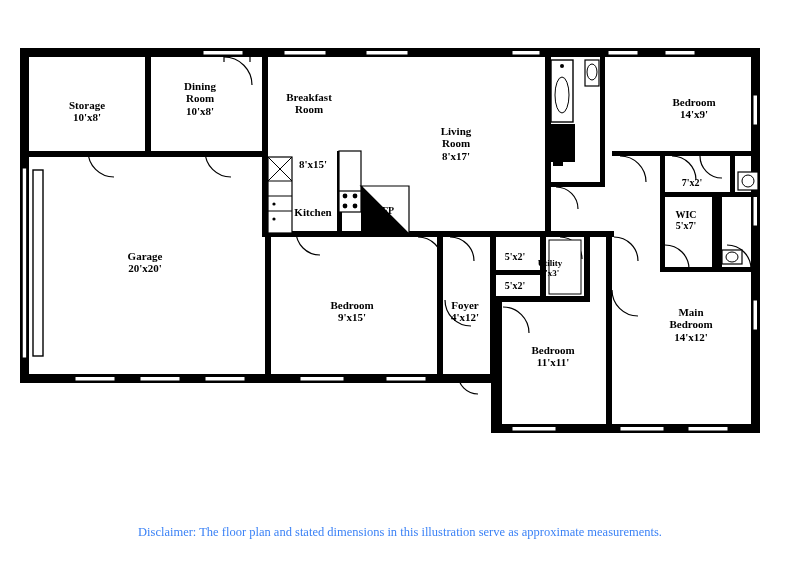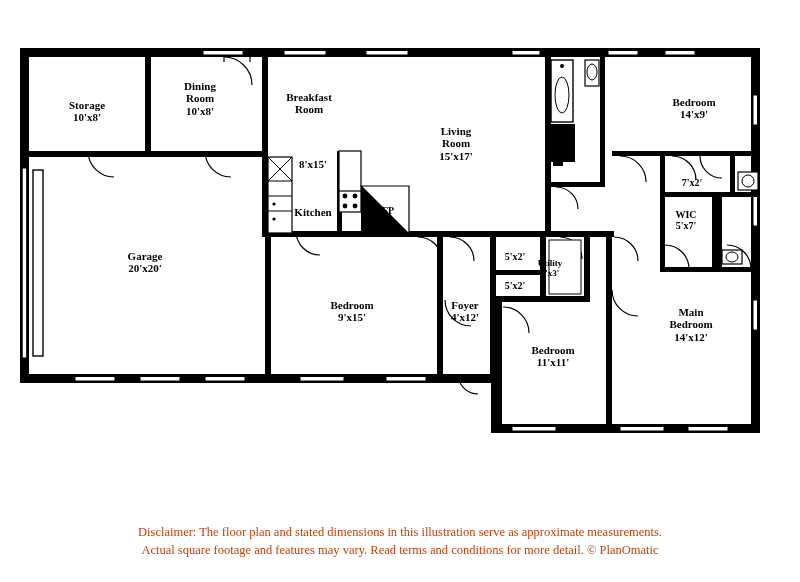--- a/index.html
+++ b/index.html
@@ -37,21 +37,21 @@
   .rl-10 { font-size: 10px; }
   .rl-9  { font-size: 9px; }
 
   .disclaimer {
     position: absolute;
     left: 0;
     width: 800px;
     text-align: center;
     font-family: "Liberation Serif", serif;
     font-size: 12.5px;
-    color: #c2410c;
+    color: #3b82f6;
     line-height: 1.45;
   }
   .disclaimer .line { display: block; }
 </style>
 </head>
 <body>
 
 <svg id="plan" viewBox="0 0 800 582" xmlns="http://www.w3.org/2000/svg">
 
   <g fill="#000000">
@@ -249,21 +249,21 @@
       <span class="name">Room</span>
       <span class="dim">10'x8'</span>
     </div>
     <div class="room-label rl-11" style="left: 309px; top: 103px;">
       <span class="name">Breakfast</span>
       <span class="name">Room</span>
     </div>
     <div class="room-label rl-11" style="left: 456px; top: 143px;">
       <span class="name">Living</span>
       <span class="name">Room</span>
-      <span class="dim">15'x17'</span>
+      <span class="dim">8'x17'</span>
     </div>
     <div class="room-label rl-11" style="left: 694px; top: 108px;">
       <span class="name">Bedroom</span>
       <span class="dim">14'x9'</span>
     </div>
     <div class="room-label rl-10" style="left: 692px; top: 183px;">
       <span class="dim">7'x2'</span>
     </div>
     <div class="room-label rl-10" style="left: 686px; top: 220px;">
       <span class="name">WIC</span>
@@ -306,14 +306,13 @@
     </div>
     <div class="room-label rl-11" style="left: 691px; top: 324px;">
       <span class="name">Main</span>
       <span class="name">Bedroom</span>
       <span class="dim">14'x12'</span>
     </div>
   </div>
 
 <div class="disclaimer" style="top:523px;">
   <span class="line">Disclaimer: The floor plan and stated dimensions in this illustration serve as approximate measurements.</span>
-  <span class="line">Actual square footage and features may vary. Read terms and conditions for more detail. © PlanOmatic</span>
 </div>
 
 </body></html>

